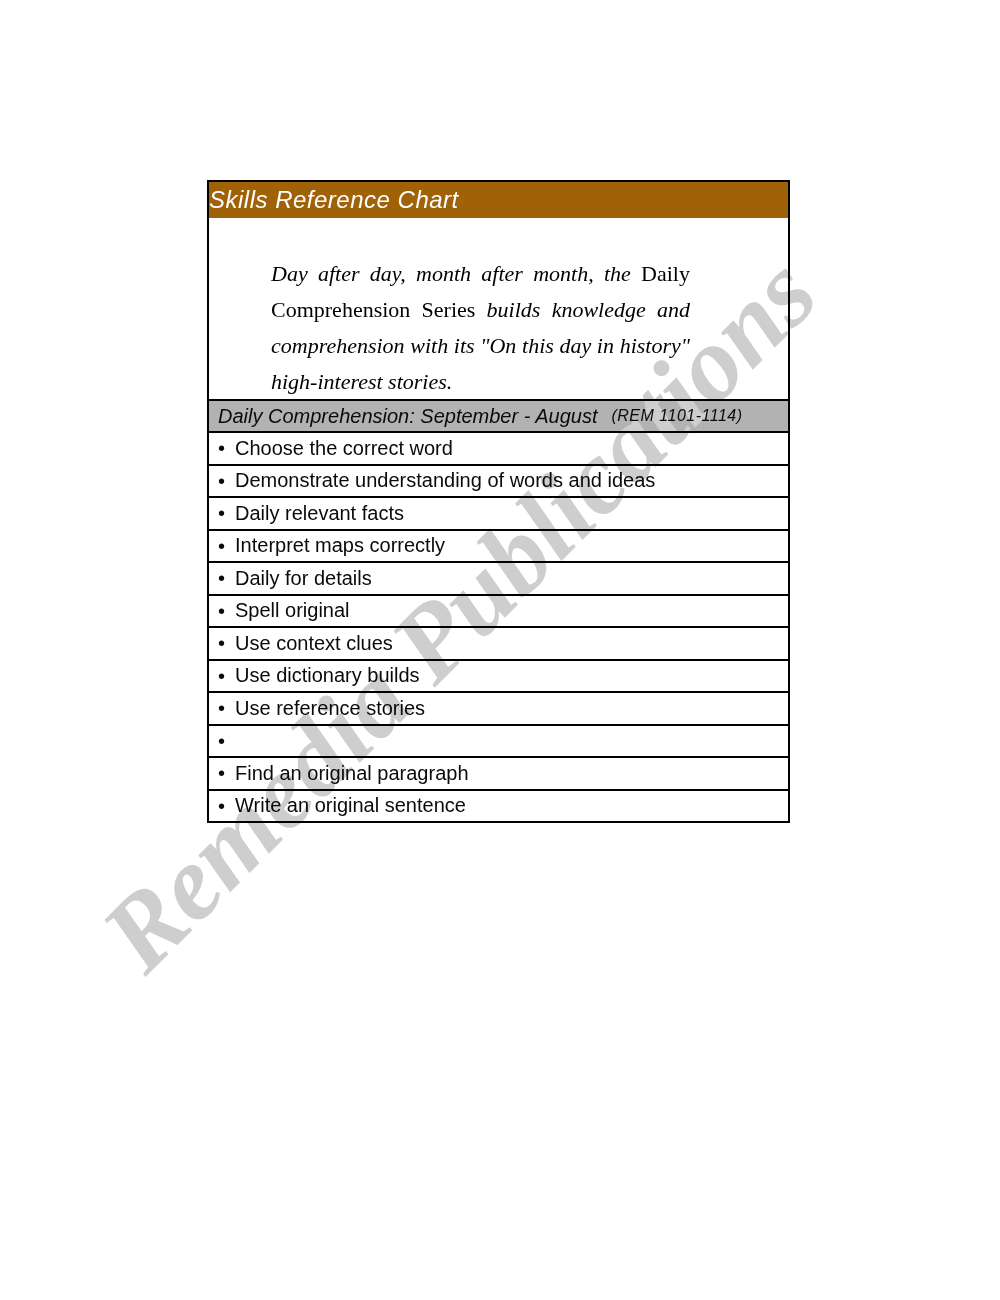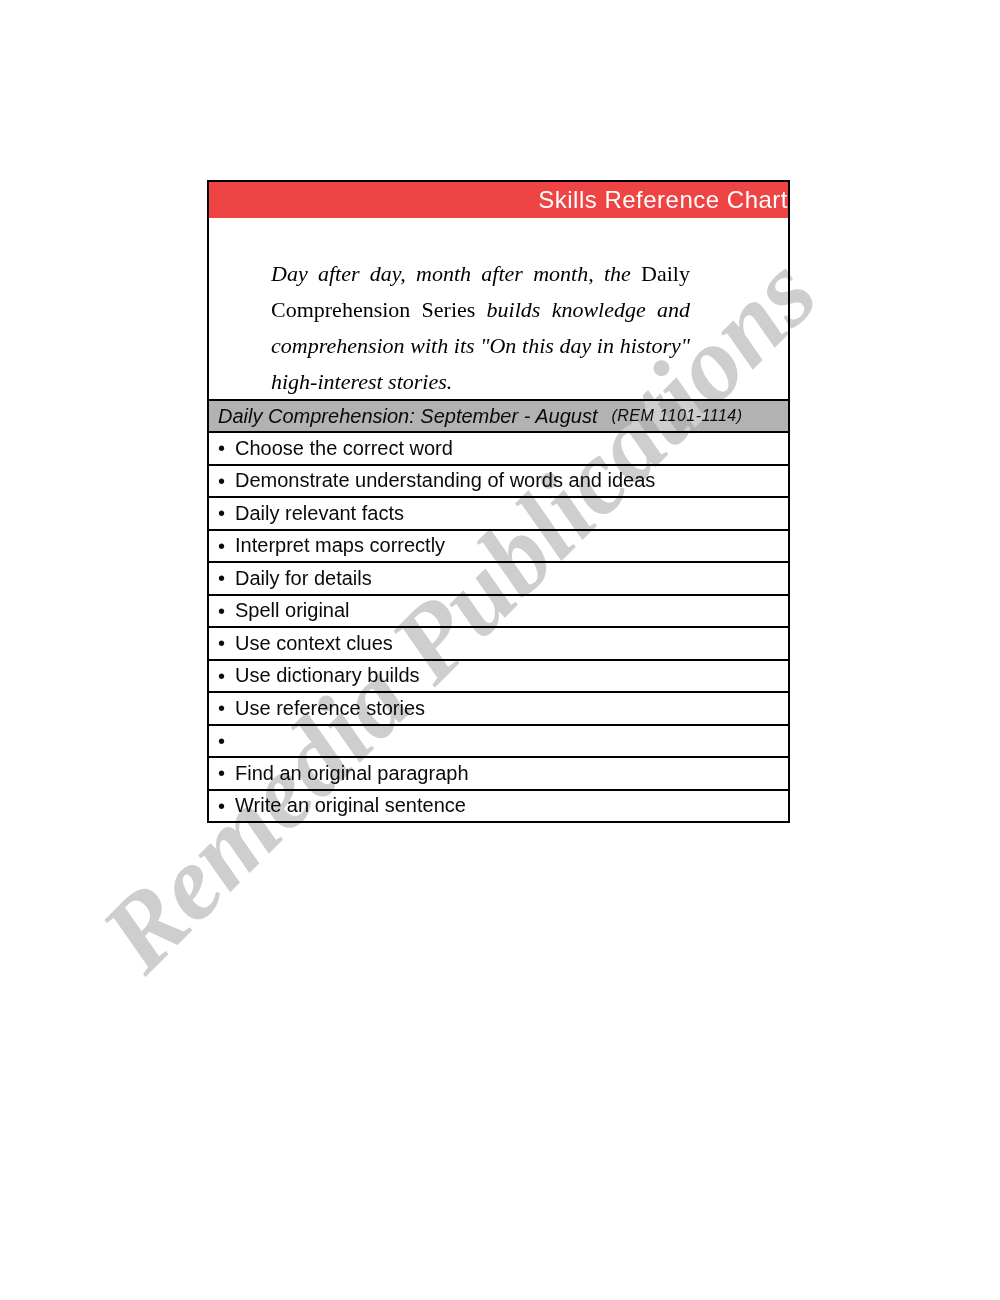--- a/index.html
+++ b/index.html
@@ -52,27 +52,28 @@
     position: absolute;
     z-index: 3;
     left: 207px;
     top: 180px;
     width: 583px;
     box-sizing: border-box;
     border: 2px solid #000000;
   }
   .title-bar {
     height: 36px;
-    background: #ef4444;
+    background: #a16207;
     color: #ffffff;
     display: flex;
     align-items: center;
-    justify-content: flex-end;
+    justify-content: flex-start;
     font-size: 24px;
     letter-spacing: 0.5px;
+    font-style: italic;
   }
   .intro-section {
     box-sizing: border-box;
     height: 181px;
     padding: 38px 98px 0 62px;
     font-family: "Liberation Serif", serif;
     font-size: 22px;
     line-height: 36px;
     text-align: justify;
     color: #000000;

